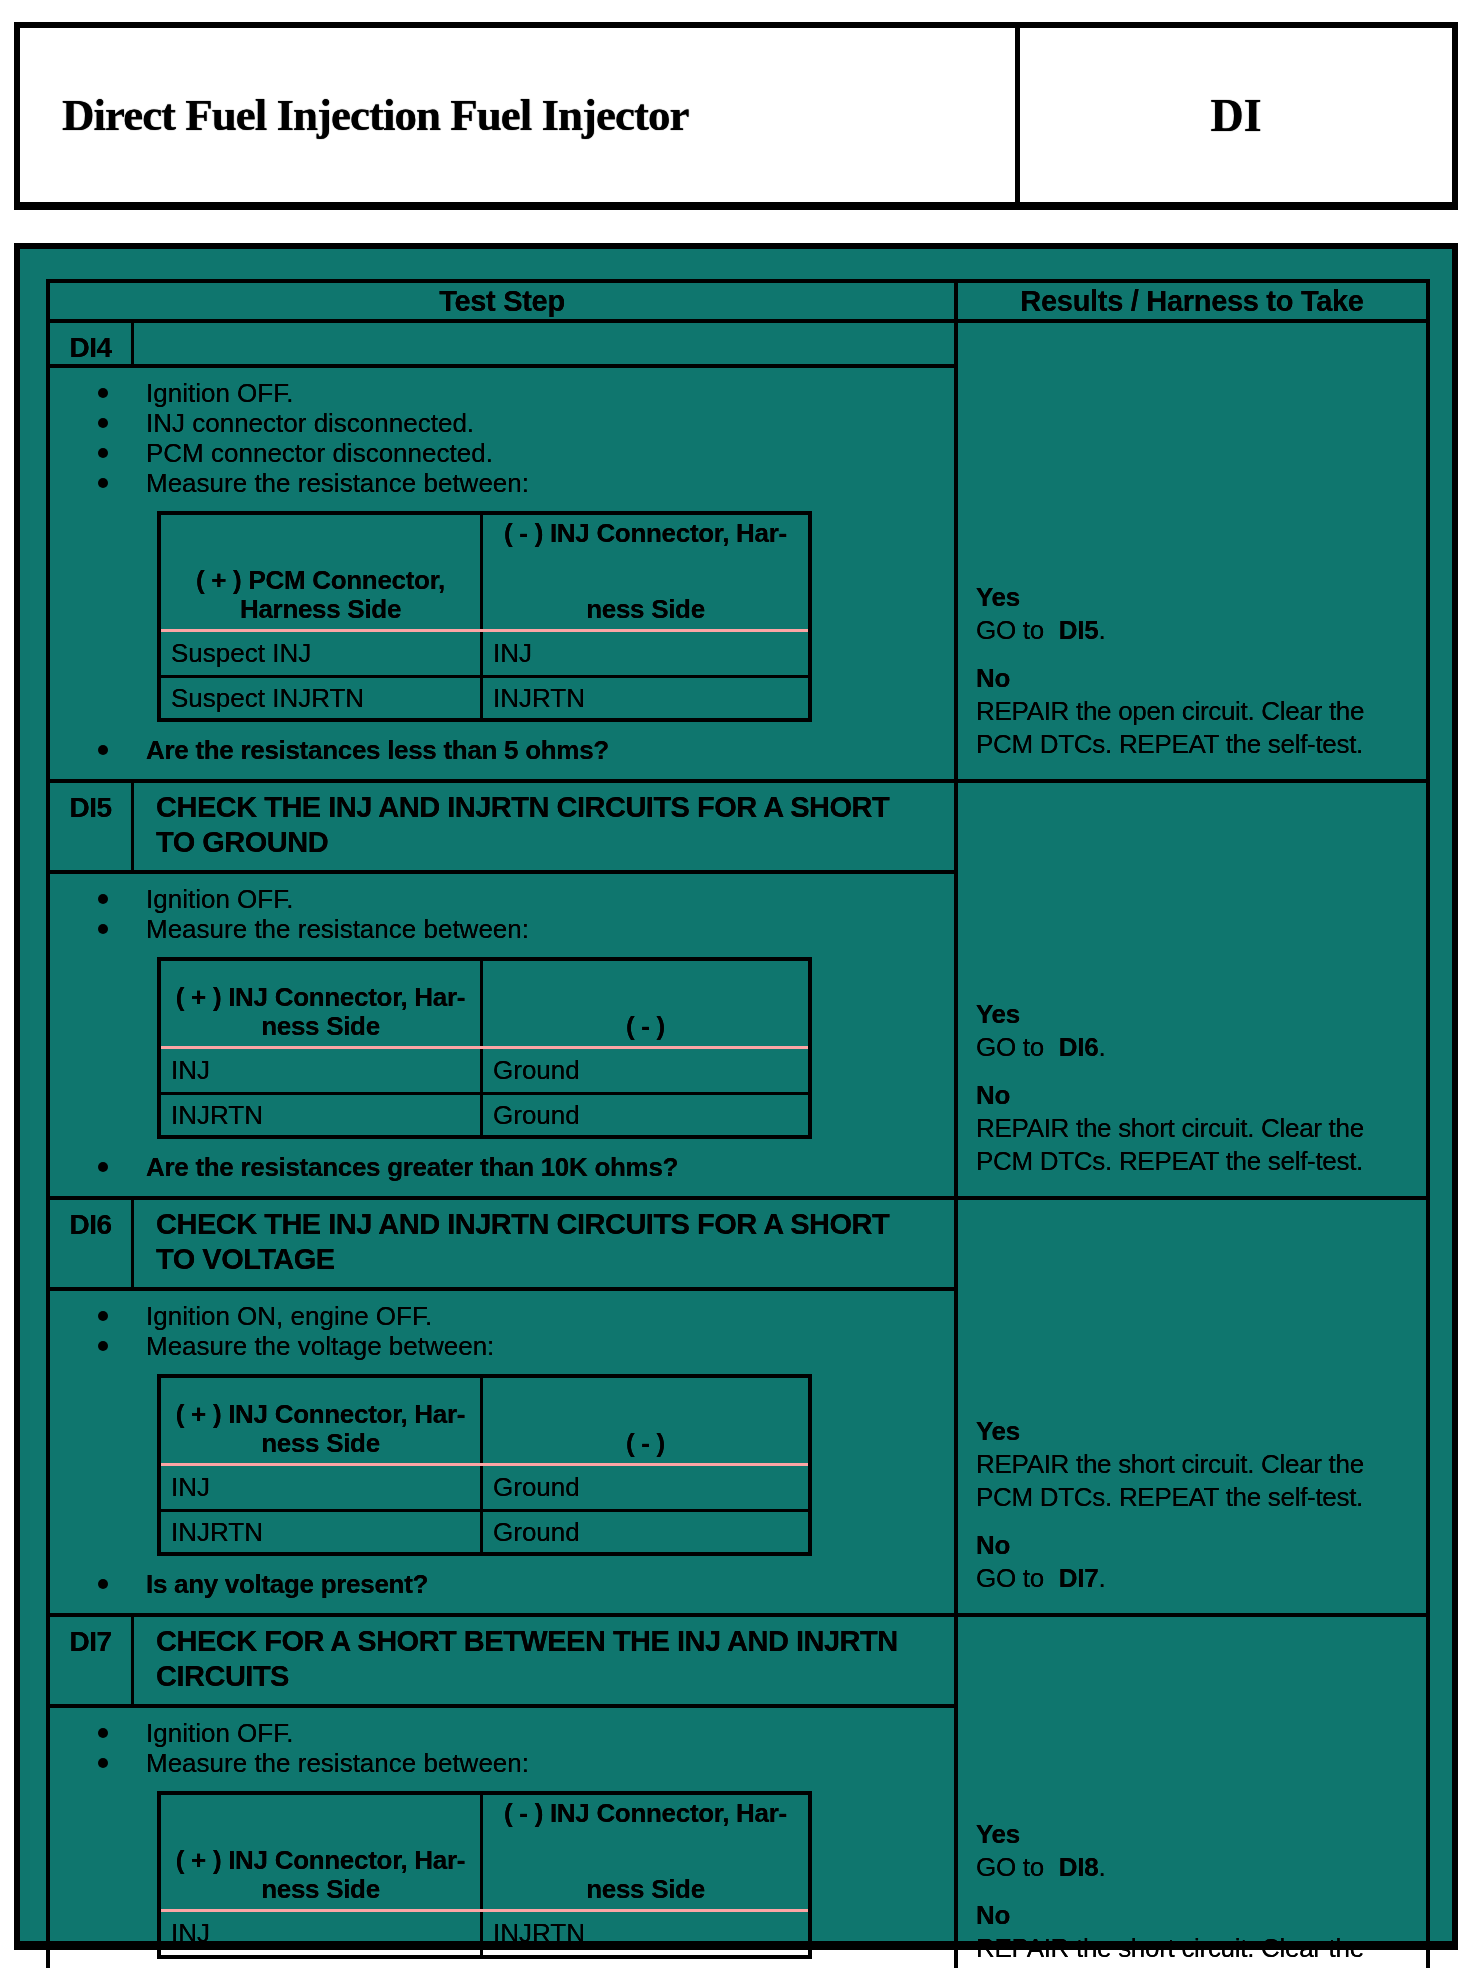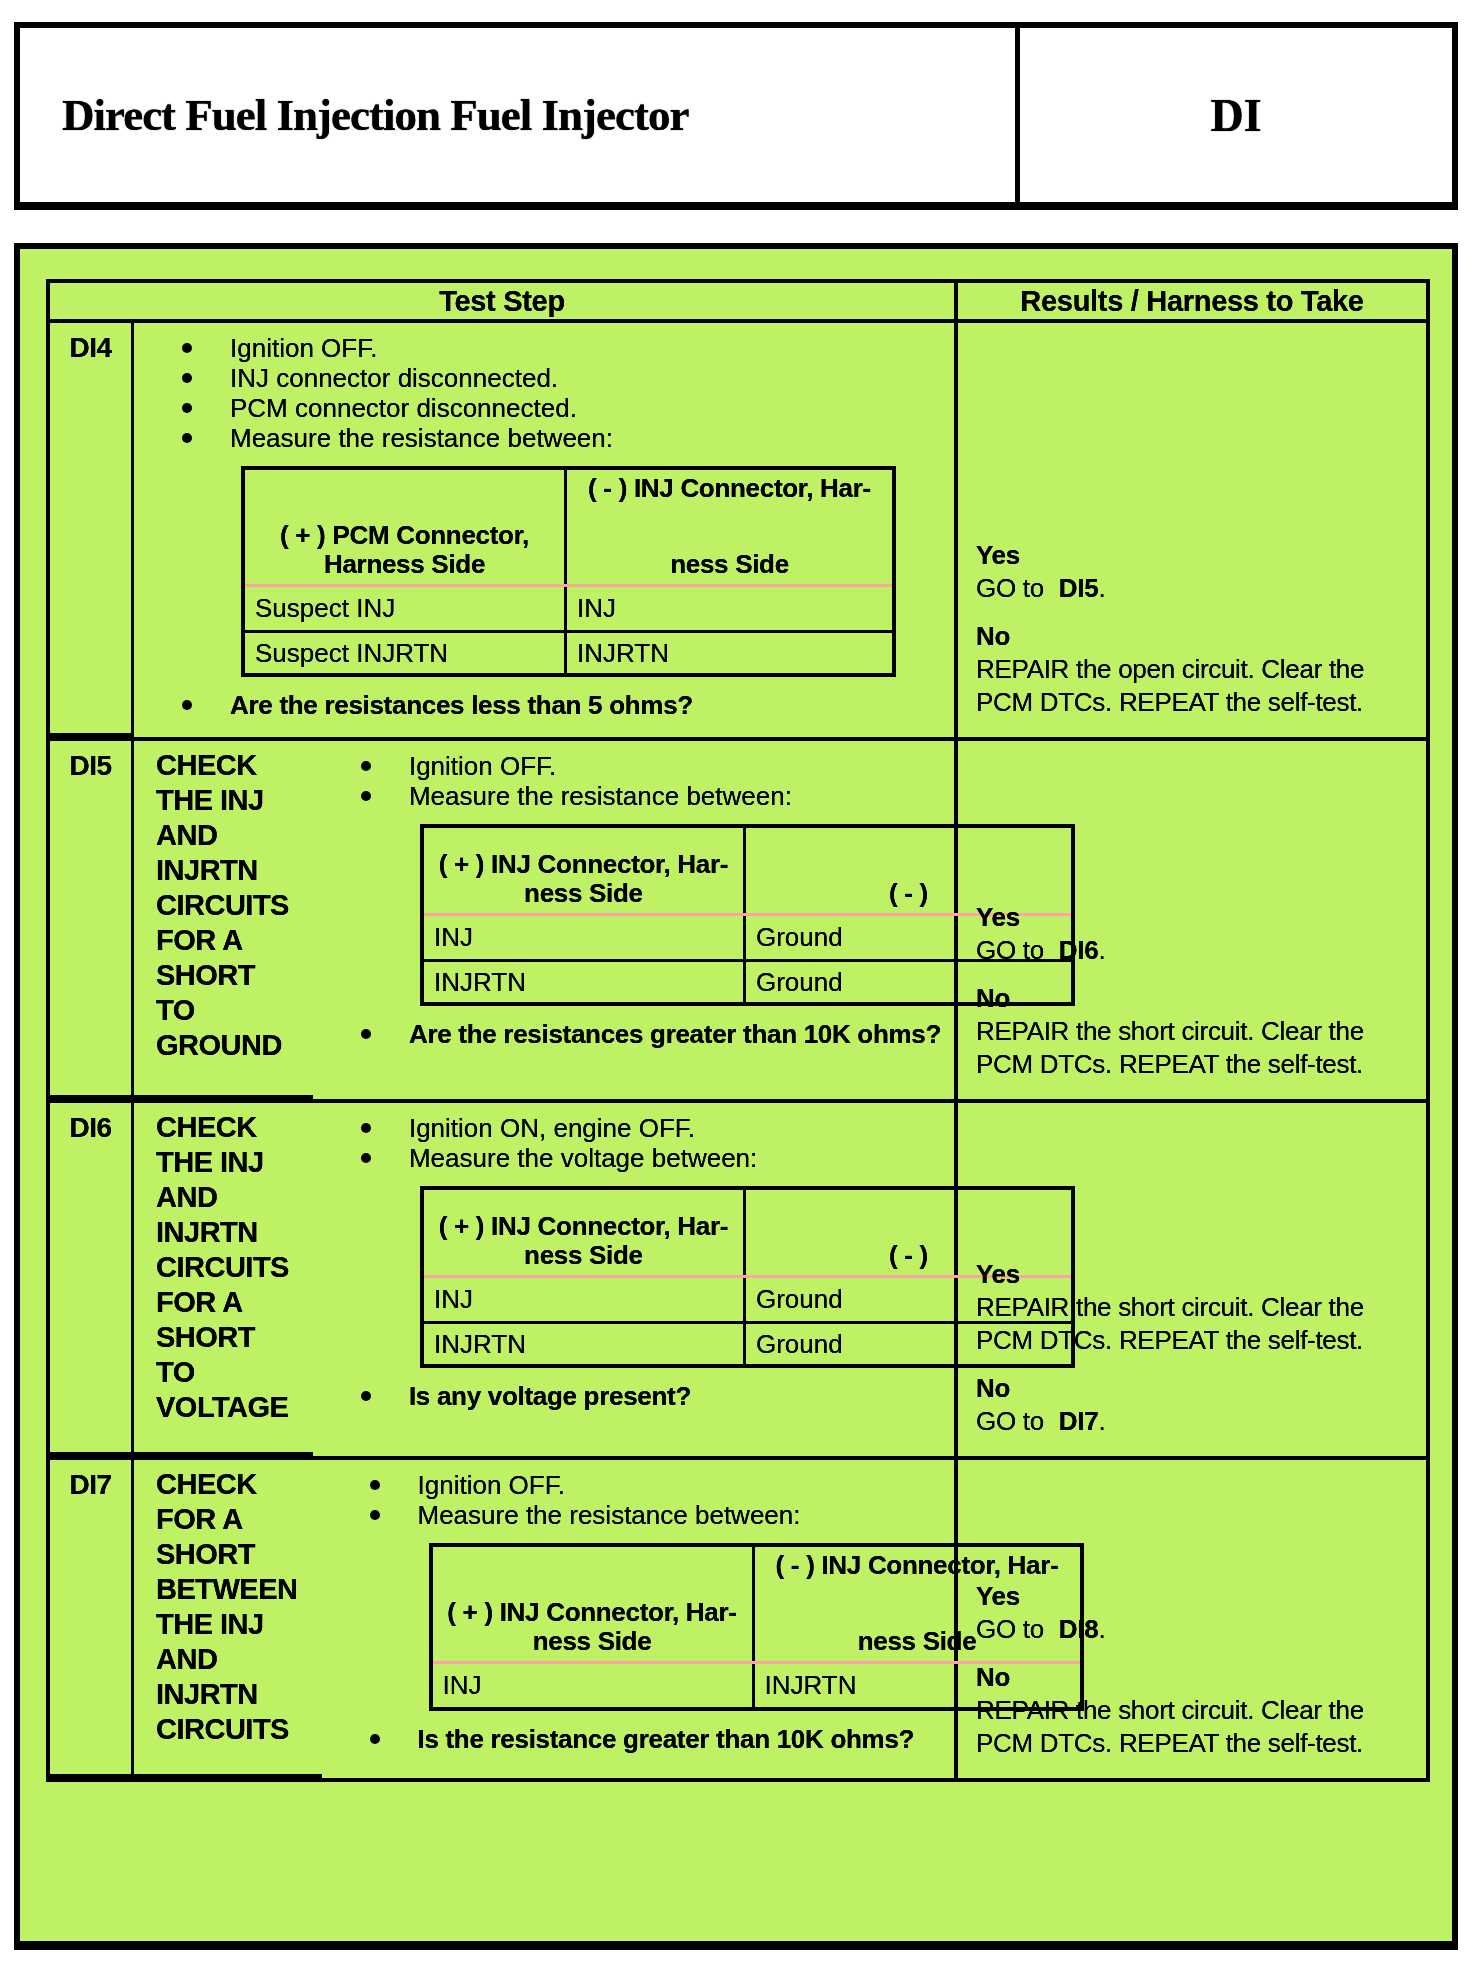--- a/index.html
+++ b/index.html
@@ -26,40 +26,40 @@
     font-size:45px; letter-spacing:-1px; text-shadow:0 0 1px #000;
   }
   .doc-code {
     font-family:"Liberation Serif","DejaVu Serif",serif; font-weight:bold;
     font-size:46px; text-shadow:0 0 1px #000;
   }
 
   
   .content-box {
     position:absolute; left:14px; top:243px; width:1444px; height:1707px;
-    border:6px solid #000; border-bottom-width:9px; background:#bef264;
+    border:6px solid #000; border-bottom-width:9px; background:#0f766e;
   }
 
   
   .test-table {
     margin:30px 0 0 26px; width:1384px; border:4px solid #000;
     display:flex; flex-direction:column;
   }
   .t-header-row { display:flex; border-bottom:4px solid #000; min-height:40px; }
   .t-h-left {
     width:908px; border-right:4px solid #000;
     display:flex; align-items:center; justify-content:center;
   }
   .t-h-right { flex:1; display:flex; align-items:center; justify-content:center; }
   .t-h-label { font-weight:bold; font-size:29px; letter-spacing:-0.3px; }
 
   .step { display:flex; border-bottom:4px solid #000; }
   .step:last-child { border-bottom:none; }
 
-  .step-left { width:908px; border-right:4px solid #000; display:flex; flex-direction:row; }
+  .step-left { width:908px; border-right:4px solid #000; display:flex; flex-direction:column; }
   .step-heading { display:flex; border-bottom:4px solid #000; }
   .step-id {
     width:84px; border-right:3px solid #000; flex-shrink:0;
     font-weight:bold; font-size:28px; letter-spacing:-0.5px;
     display:flex; justify-content:center; padding-top:9px;
   }
   .step-title {
     flex:1; font-weight:bold; font-size:29px; line-height:35px; letter-spacing:-0.5px;
     padding:7px 24px 10px 22px; max-width:790px;
   }

